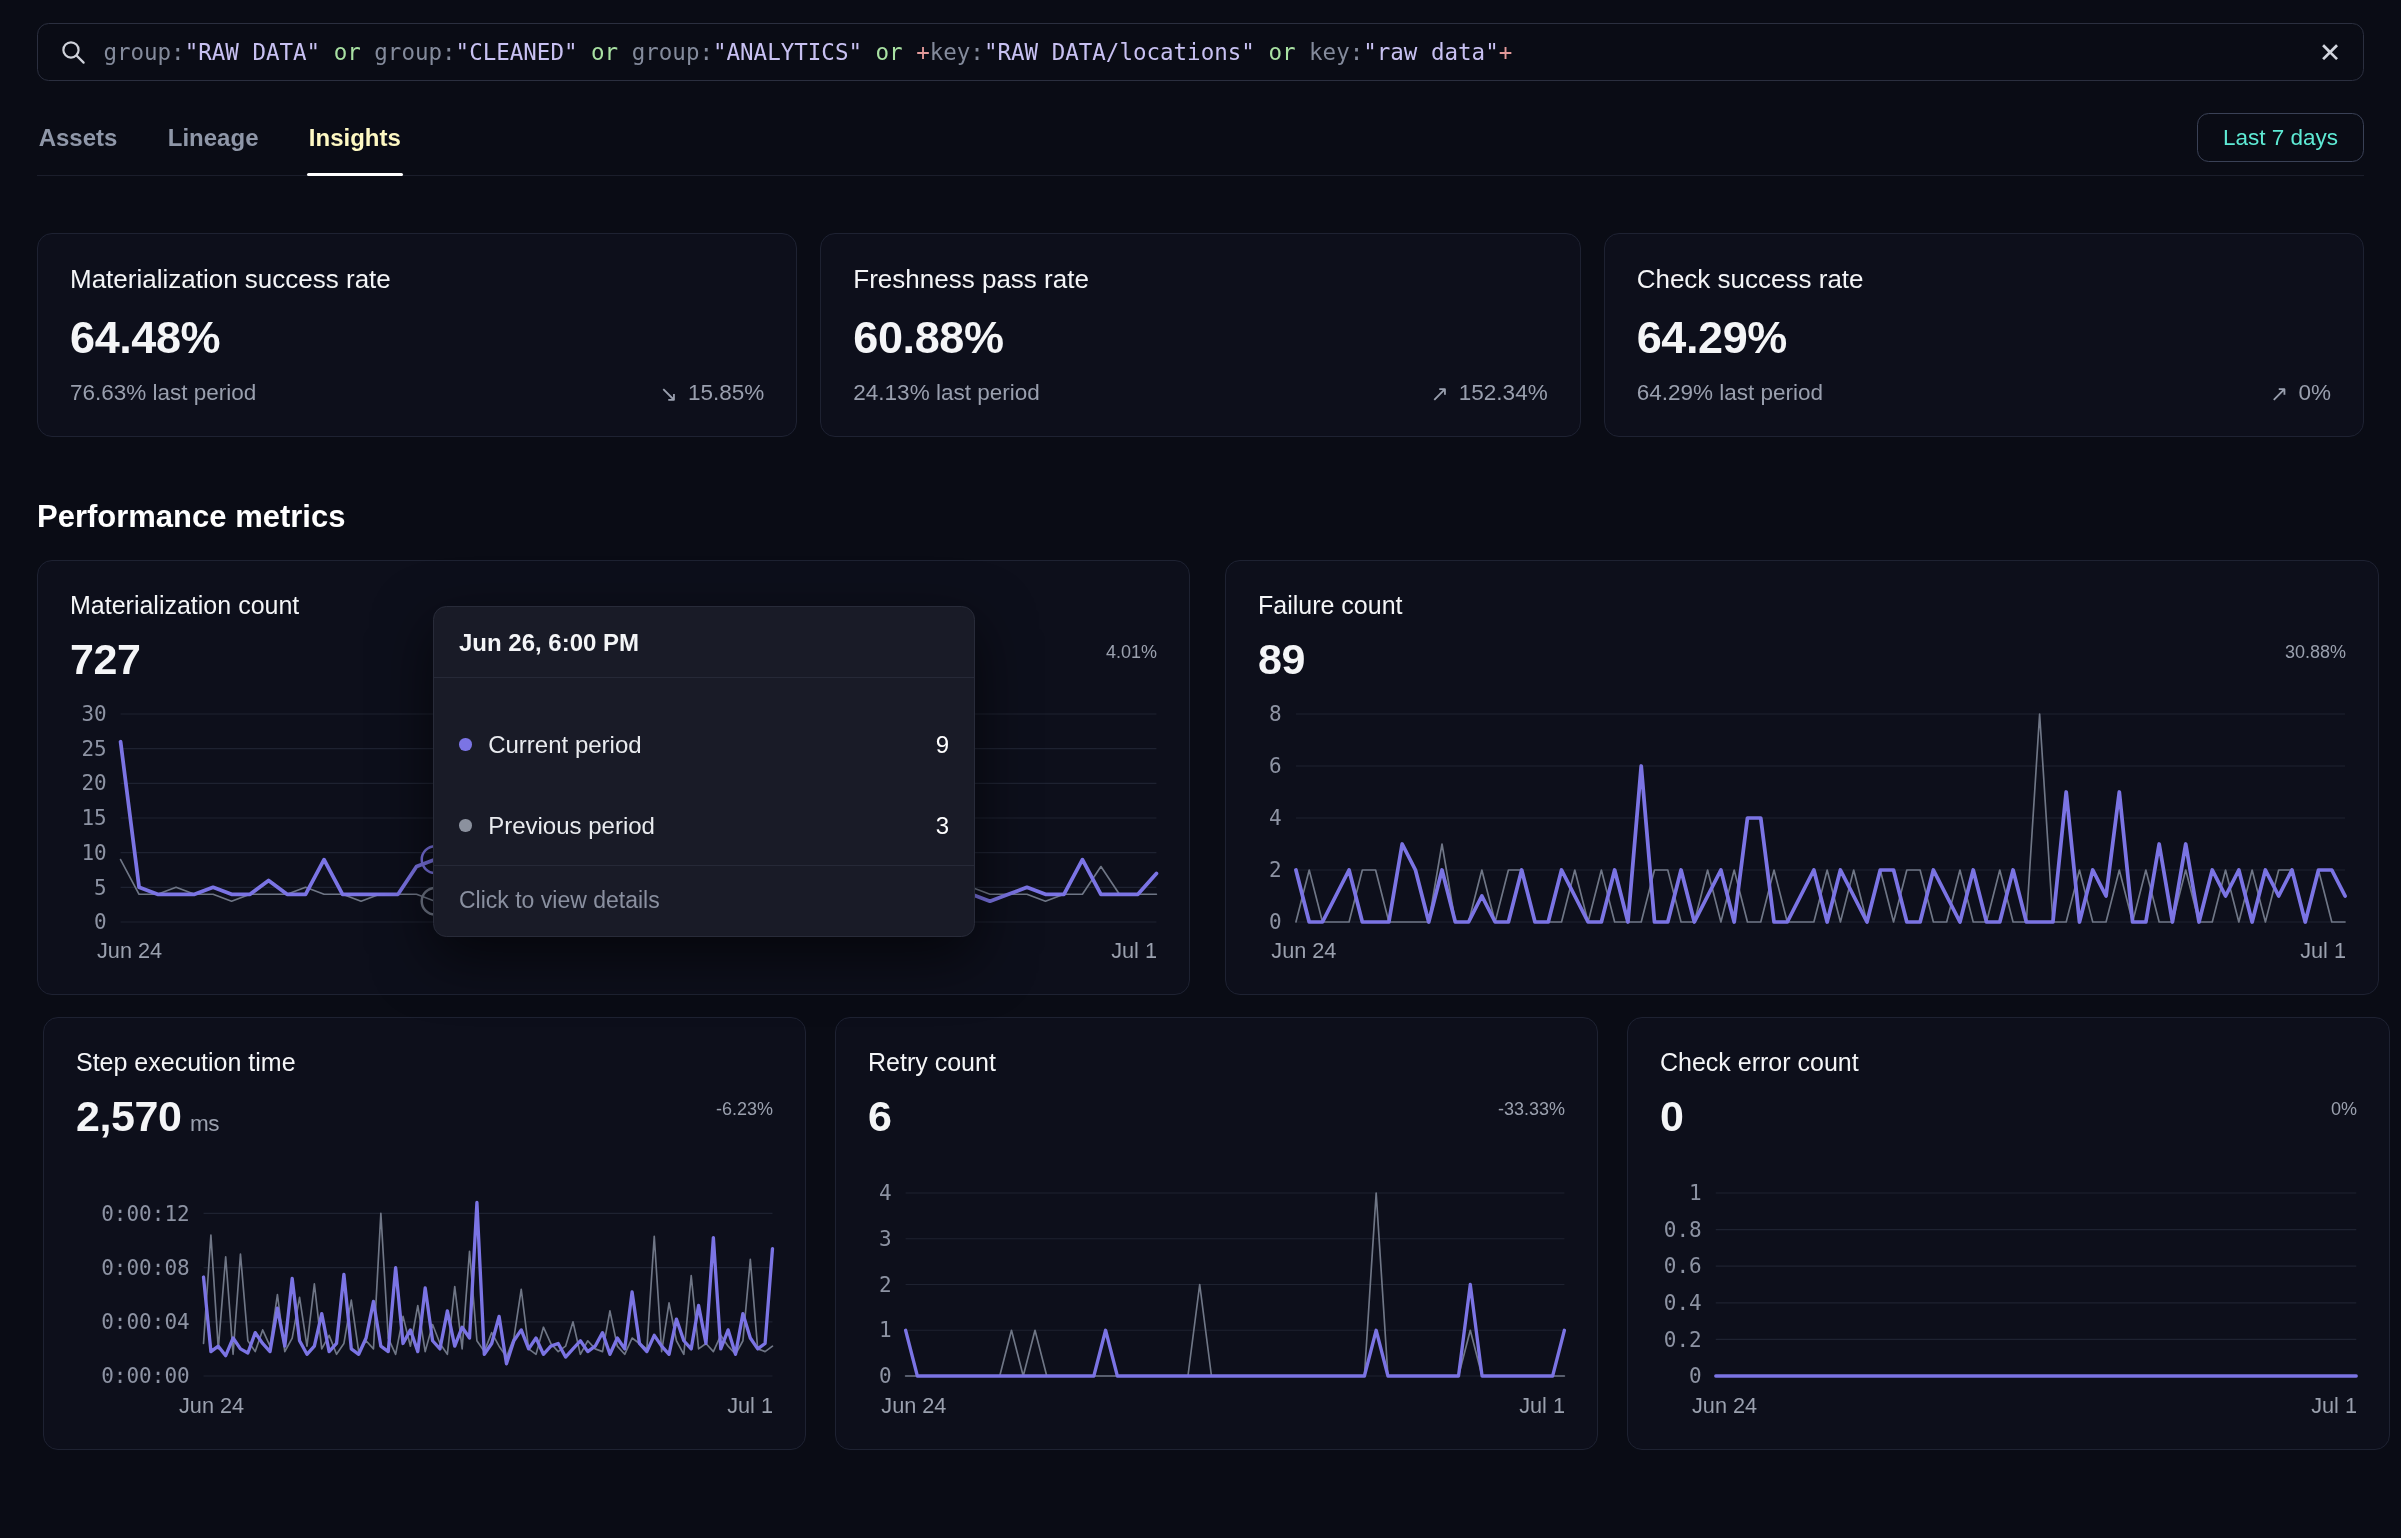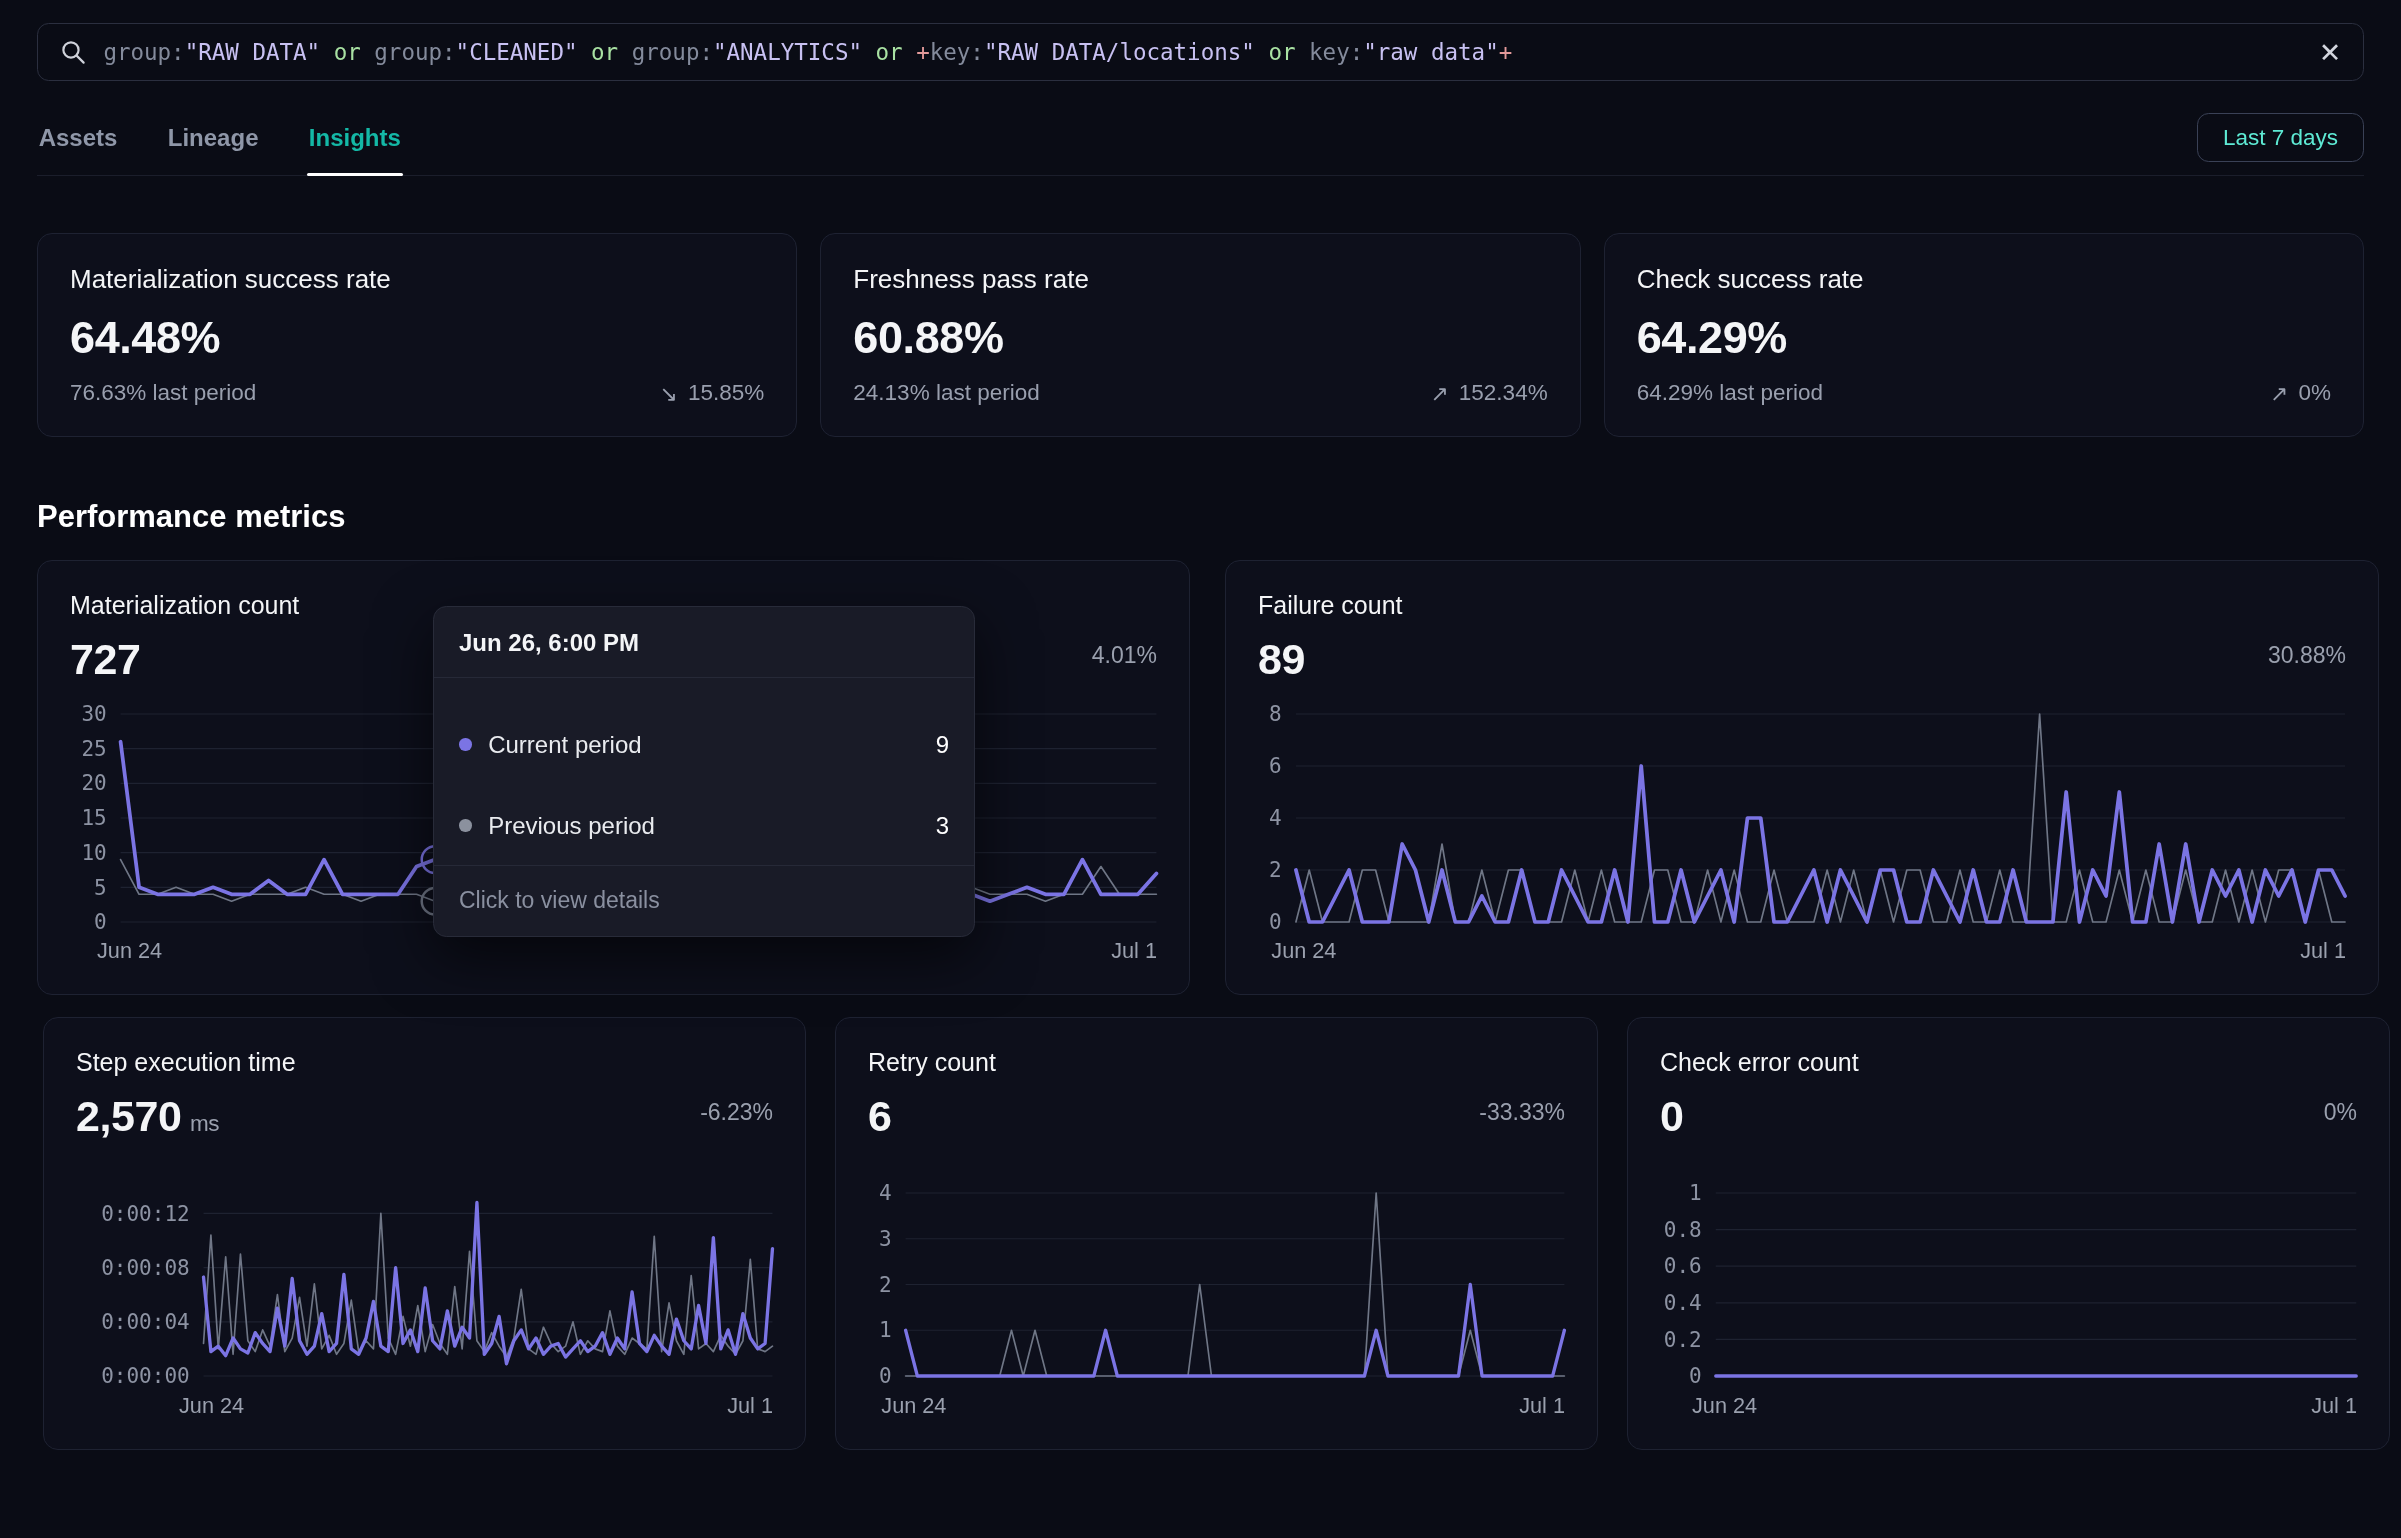--- a/index.html
+++ b/index.html
@@ -30,21 +30,21 @@
   .seg-string { color:#c8c1f2; }
   .seg-operator { color:#a9e2a3; }
   .seg-plus { color:#e39a9a; }
   .search-close { margin-left:auto; color:#d3d6de; font-size:27px; cursor:pointer; line-height:1; flex:none;
     font-family:"DejaVu Sans", sans-serif; }
 
   
   .tabs-row { margin-top:35px; display:flex; align-items:flex-start; border-bottom:0.8px solid #1b1e2b; }
   .tabs { display:flex; gap:47px; }
   .tab { font-size:24px; font-weight:700; color:#8f97a8; padding:8.3px 1.7px 23px; cursor:pointer; position:relative; }
-  .tab.active { color:#14b8a6; }
+  .tab.active { color:#fef9c3; }
   .tab.active::after { content:""; position:absolute; left:0; right:0; bottom:-0.8px; height:3.3px; background:#ffffff; border-radius:1.7px; }
   .range-btn {
     margin-left:auto; margin-top:-3.3px; padding:10.8px 25px; border:1.7px solid #3a4156; border-radius:11.7px;
     font-size:22.5px; color:#5eead4; background:transparent; cursor:pointer; font-family:inherit;
   }
 
   
   .kpi-row { margin-top:57px; display:grid; grid-template-columns:repeat(3,1fr); gap:23px; }
   .card {
     background:#0d0f1b; border:0.8px solid #1e2232; border-radius:15px;
@@ -62,21 +62,21 @@
 
   
   .charts-row1 { margin-top:25px; display:grid; grid-template-columns:1fr 1fr; gap:35px; }
   .charts-row2 { margin-top:21.7px; display:grid; grid-template-columns:repeat(3,1fr); gap:29px;margin-left:6px; }
   .chart-card-lg { height:435px; }
   .chart-card-sm { height:433px; }
   .chart-title { font-size:25px; color:#f4f5f7; }
   .value-row { display:flex; justify-content:space-between; align-items:flex-start; margin-top:15px; }
   .chart-value { font-size:43px; font-weight:700; letter-spacing:-0.4px; display:flex; align-items:baseline; }
   .chart-unit { font-size:22.5px; font-weight:400; color:#9aa0ae; margin-left:8.3px; }
-  .chart-delta { font-size:23px; color:#9aa0ae; margin-top:6.7px; }
+  .chart-delta { font-size:18px; color:#9aa0ae; margin-top:6.7px; }
   .chart-block { margin-top:auto; }
   .chart-flex { display:flex; align-items:stretch; }
   .y-axis { position:relative; flex:none; }
   .y-axis span {
     position:absolute; right:13.3px; transform:translateY(-50%);
     font-family:"DejaVu Sans Mono", monospace; font-size:21px; color:#8d93a3; white-space:nowrap;
   }
   svg.plot { flex:1; display:block; overflow:visible; }
   .plot-lg { height:208px; }
   .plot-sm { height:183px; }

